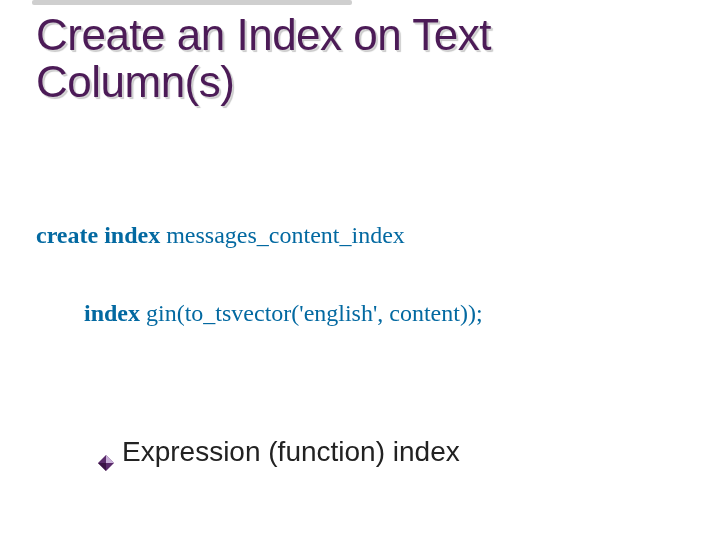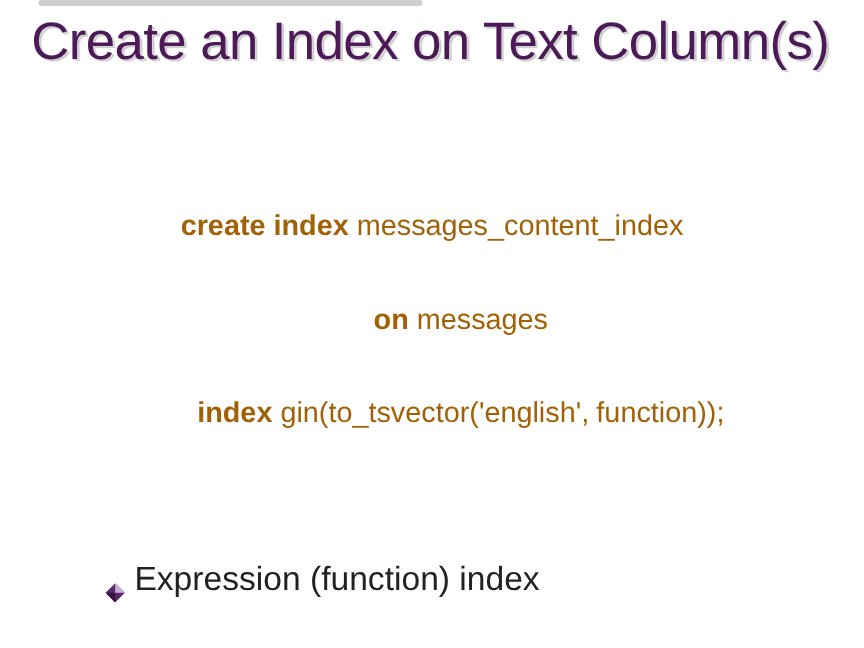--- a/index.html
+++ b/index.html
@@ -9,21 +9,21 @@
     height: 540px;
     background: #ffffff;
     font-family: "Georgia", "Times New Roman", serif;
     color: #1a1a1a;
     overflow: hidden;
   }
   .slide {
     box-sizing: border-box;
     width: 720px;
     height: 540px;
-    padding: 6px 26px 30px 26px;
+    padding: 6px 26px 30px 36px;
     position: relative;
   }
   .title-bar {
     width: 320px;
     height: 5px;
     background: #cfcfcf;
     border-radius: 2px;
     position: absolute;
     top: 0;
     left: 32px;
@@ -33,26 +33,25 @@
     font-weight: 400;
     font-size: 44px;
     line-height: 1.06;
     color: #4c1b57;
     font-family: Verdana, Tahoma, Arial, sans-serif;
     text-shadow: 1px 1px 0 #d6d6d6, 2px 2px 1px #c8c8c8;
     letter-spacing: -0.5px;
   }
   .code-block {
     margin-top: 66px;
-    font-family: Liberation Sans, sans-serif;
+    font-family: Liberation Serif, serif;
     font-size: 24px;
     line-height: 1.08;
-    color: #a16207;
+    color: #0369a1;
     white-space: pre;
-    text-align: center;
   }
   .code-line-1 { }
   .code-line-2 { padding-left: 48px; }
   .code-line-3 { padding-left: 48px; }
   .kw { font-weight: 700; }
   .thin-space { display: inline-block; width: 6px; }
   .bullets {
     margin-top: 54px;
     font-family: Verdana, Tahoma, Arial, sans-serif;
     font-size: 28px;
@@ -79,22 +78,21 @@
 <body>
 
 <div class="slide">
 
   <div class="title-bar"></div>
 
   <h1 class="title">Create an Index on Text Column(s)</h1>
 
   <div class="code-block">
     <div class="code-line-1"><span class="kw">create index</span> <span>messages_content_index</span></div>
-    <div class="code-line-2"><span class="kw">on</span> <span>messages</span></div>
-    <div class="code-line-3"><span class="kw">index</span> <span>gin(to_tsvector('english',</span><span class="thin-space"></span><span>function));</span></div>
+    <div class="code-line-3"><span class="kw">index</span> <span>gin(to_tsvector('english',</span><span class="thin-space"></span><span>content));</span></div>
   </div>
 
   <div class="bullets">
 
     <div class="bullet">
       <span class="bullet-icon">
         <svg width="16" height="16" viewBox="0 0 16 16">
           <polygon points="8,0 16,8 8,16 0,8" fill="#5a2a6b"></polygon>
           <polygon points="8,0 16,8 8,8" fill="#c9b0d8"></polygon>
           <polygon points="0,8 8,8 8,16" fill="#3a1345"></polygon>

